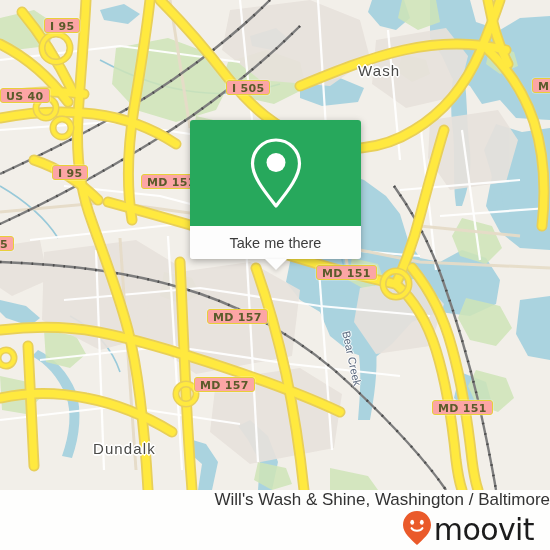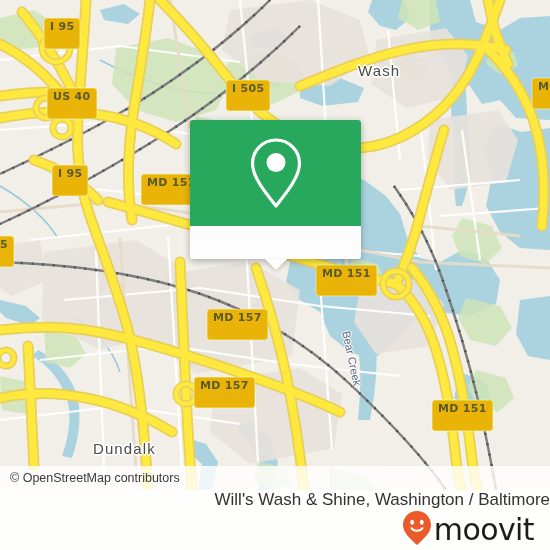--- a/index.html
+++ b/index.html
@@ -27,29 +27,29 @@
     height: 490px;
     overflow: hidden;
     background: #f2efe9;
   }
   #map svg { display: block; }
 
   
   .shield {
     position: absolute;
     box-sizing: border-box;
-    background: #eab308;
+    background: #fca5a5;
     border: 1.3px solid #e8cf3a;
     border-radius: 3px;
     color: #5b5b2a;
     font-family: "DejaVu Sans", sans-serif;
     font-weight: bold;
     font-size: 11px;
     line-height: 16px;
-    height: 31px;
+    height: 15px;
     padding: 0 5px;
     white-space: nowrap;
     letter-spacing: 0.3px;
     text-align: left;
     box-shadow: 0 0 0 0.5px rgba(255,255,255,.4);
   }
 
   
   .place-label {
     position: absolute;
@@ -398,21 +398,21 @@
 
       </g>
     </svg>
 
     <div class="place-label" style="left:358px; top:62px;">Wash</div>
     <div class="place-label" style="left:93px; top:440px;">Dundalk</div>
 
     <div class="water-label" style="left:352px; top:330px; transform:rotate(78deg); transform-origin:left top;">Bear Creek</div>
 
     <div class="shield" style="left:44px;  top:18px;">I 95</div>
-    <div class="shield" style="left:0px;   top:88px;margin-left:47px;">US 40</div>
+    <div class="shield" style="left:0px;   top:88px;">US 40</div>
     <div class="shield" style="left:226px; top:80px;">I 505</div>
     <div class="shield" style="left:52px;  top:165px;">I 95</div>
     <div class="shield" style="left:141px; top:174px;">MD 151</div>
     <div class="shield" style="left:532px; top:78px;">MD</div>
     <div class="shield" style="left:-6px;  top:236px;">5</div>
     <div class="shield" style="left:316px; top:265px;">MD 151</div>
     <div class="shield" style="left:207px; top:309px;">MD 157</div>
     <div class="shield" style="left:194px; top:377px;">MD 157</div>
     <div class="shield" style="left:432px; top:400px;">MD 151</div>
 
@@ -420,29 +420,27 @@
       <div id="popup-green">
         <span>
           <svg width="58" height="74" viewBox="0 0 58 74" xmlns="http://www.w3.org/2000/svg">
             <path d="M29 4 C16 4 5.5 14.5 5.5 27.5 C5.5 41 18 56 29 70
                      C40 56 52.5 41 52.5 27.5 C52.5 14.5 42 4 29 4 Z" fill="none" stroke="#ffffff" stroke-width="3.2" stroke-linejoin="round"></path>
             <circle cx="29" cy="26.5" r="9.5" fill="#ffffff"></circle>
           </svg>
         </span>
       </div>
       <div id="popup-action">
+        <span>Take me there</span>
         <span id="popup-tail"></span>
       </div>
     </div>
 
   </div>
 
-  <div id="attribution">
-    <span>© OpenStreetMap contributors</span>
-  </div>
 
   <div id="footer">
     <div id="footer-title">Will's Wash &amp; Shine, Washington / Baltimore</div>
     <div id="brand">
       <span id="brand-mark">
         <svg width="30" height="36" viewBox="0 0 30 36" xmlns="http://www.w3.org/2000/svg">
           <path d="M15 1 C7.2 1 1 7.2 1 15 C1 23 9.2 29.5 15 35
                    C20.8 29.5 29 23 29 15 C29 7.2 22.8 1 15 1 Z" fill="#ea5a2a"></path>
           <ellipse cx="10.2" cy="12.2" rx="1.9" ry="2.5" fill="#ffffff"></ellipse>
           <ellipse cx="19.8" cy="12.2" rx="1.9" ry="2.5" fill="#ffffff"></ellipse>

